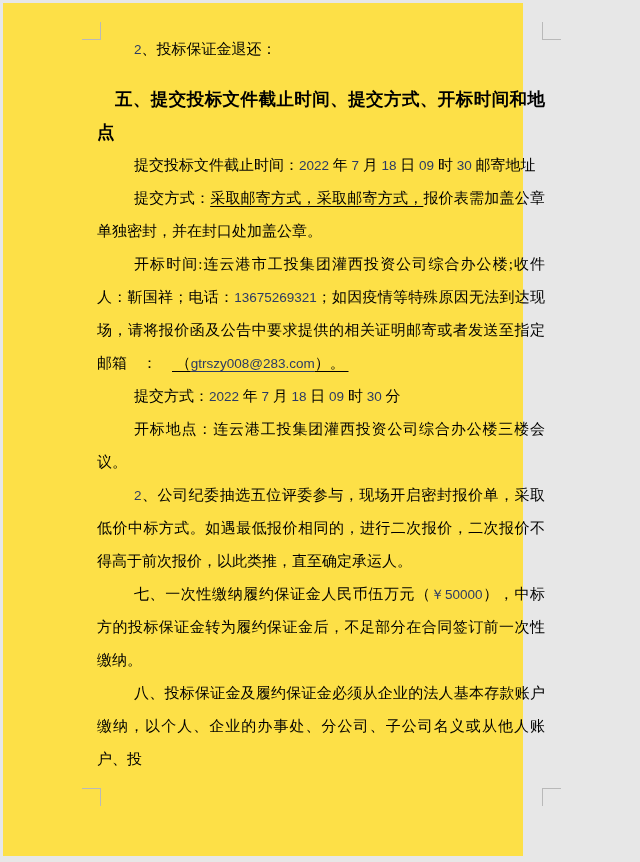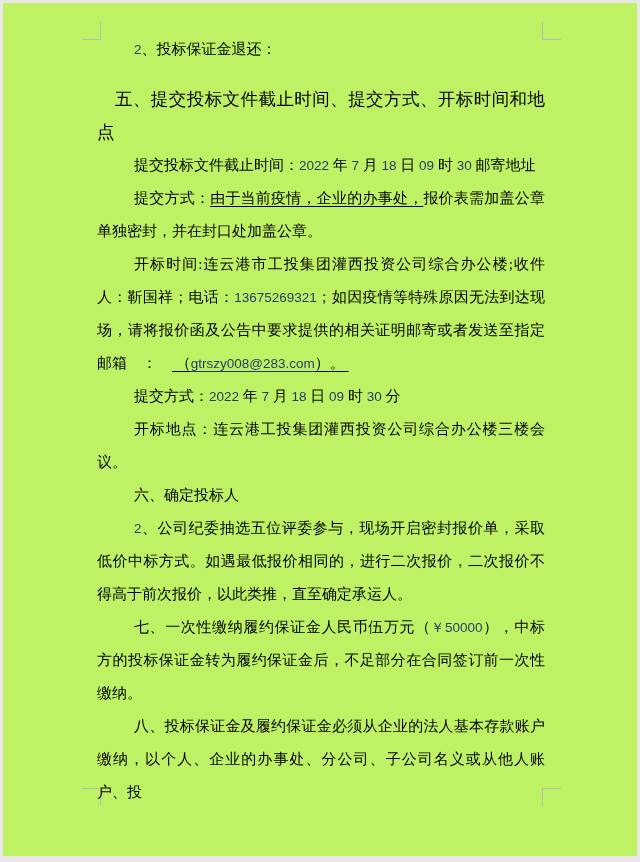--- a/index.html
+++ b/index.html
@@ -6,22 +6,22 @@
   body{
     width:640px;height:862px;
     background:#e7e7e7;
     font-family:"Liberation Serif", serif;
     overflow:hidden;
     position:relative;
   }
   .page{
     position:absolute;
     left:3px;top:3px;
-    width:634px;height:853px;
-    background:#bef264;
+    width:520px;height:853px;
+    background:#fde047;
   }
   .crop{position:absolute;width:18px;height:17px;}
   .crop.tl{left:79px;top:19px;border-right:1px solid #b9b9b9;border-bottom:1px solid #b9b9b9;}
   .crop.tr{left:539px;top:19px;border-left:1px solid #b9b9b9;border-bottom:1px solid #b9b9b9;}
   .crop.bl{left:79px;top:785px;border-right:1px solid #b9b9b9;border-top:1px solid #b9b9b9;}
   .crop.br{left:539px;top:785px;border-left:1px solid #b9b9b9;border-top:1px solid #b9b9b9;}
   .textarea{
     position:absolute;
     left:94px;top:0;
     width:448px;
@@ -31,21 +31,21 @@
   p.para{
     margin:0;
     font-size:15px;
     line-height:33px;
     color:#000000;
     text-indent:37px;
     white-space:pre-wrap;
     word-break:break-all;
   }
   p.heading{
-    font-weight:normal;
+    font-weight:bold;
     font-size:17.5px;
     text-indent:18px;
     margin-top:17px;
   }
   .latin{
     font-family:"Liberation Sans", sans-serif;
     font-size:13.5px;
     color:#2b3a64;
   }
   .u{
@@ -58,22 +58,21 @@
 
 <div class="page">
   <div class="crop tl"></div>
   <div class="crop tr"></div>
   <div class="crop bl"></div>
   <div class="crop br"></div>
   <div class="textarea">
       <p class="para body"><span class="latin">2</span><span>、投标保证金退还：</span></p>
       <p class="para heading"><span>五、提交投标文件截止时间、提交方式、开标时间和地点</span></p>
       <p class="para body"><span>提交投标文件截止时间：</span><span class="latin">2022</span><span> 年 </span><span class="latin">7</span><span> 月 </span><span class="latin">18</span><span> 日 </span><span class="latin">09</span><span> 时 </span><span class="latin">30</span><span> 邮寄地址</span></p>
-      <p class="para body"><span>提交方式：</span><span class="u">由于当前疫情，企业的办事处，</span><span>报价表需加盖公章单独密封，并在封口处加盖公章。</span></p>
+      <p class="para body"><span>提交方式：</span><span class="u">采取邮寄方式，采取邮寄方式，</span><span>报价表需加盖公章单独密封，并在封口处加盖公章。</span></p>
       <p class="para body"><span>开标时间:连云港市工投集团灌西投资公司综合办公楼;收件人：靳国祥；电话：</span><span class="latin">13675269321</span><span>；如因疫情等特殊原因无法到达现场，请将报价函及公告中要求提供的相关证明邮寄或者发送至指定邮箱　：　</span><span class="u"> （</span><span class="latin u">gtrszy008@283.com</span><span class="u">）。 </span></p>
       <p class="para body"><span>提交方式：</span><span class="latin">2022</span><span> 年 </span><span class="latin">7</span><span> 月 </span><span class="latin">18</span><span> 日 </span><span class="latin">09</span><span> 时 </span><span class="latin">30</span><span> 分</span></p>
       <p class="para body"><span>开标地点：连云港工投集团灌西投资公司综合办公楼三楼会议。</span></p>
-      <p class="para body"><span>六、确定投标人</span></p>
       <p class="para body"><span class="latin">2</span><span>、公司纪委抽选五位评委参与，现场开启密封报价单，采取低价中标方式。如遇最低报价相同的，进行二次报价，二次报价不得高于前次报价，以此类推，直至确定承运人。</span></p>
       <p class="para body"><span>七、一次性缴纳履约保证金人民币伍万元（</span><span class="latin">￥50000</span><span>），中标方的投标保证金转为履约保证金后，不足部分在合同签订前一次性缴纳。</span></p>
       <p class="para body"><span>八、投标保证金及履约保证金必须从企业的法人基本存款账户缴纳，以个人、企业的办事处、分公司、子公司名义或从他人账户、投</span></p>
     </div>
 </div>
 
 </body></html>

